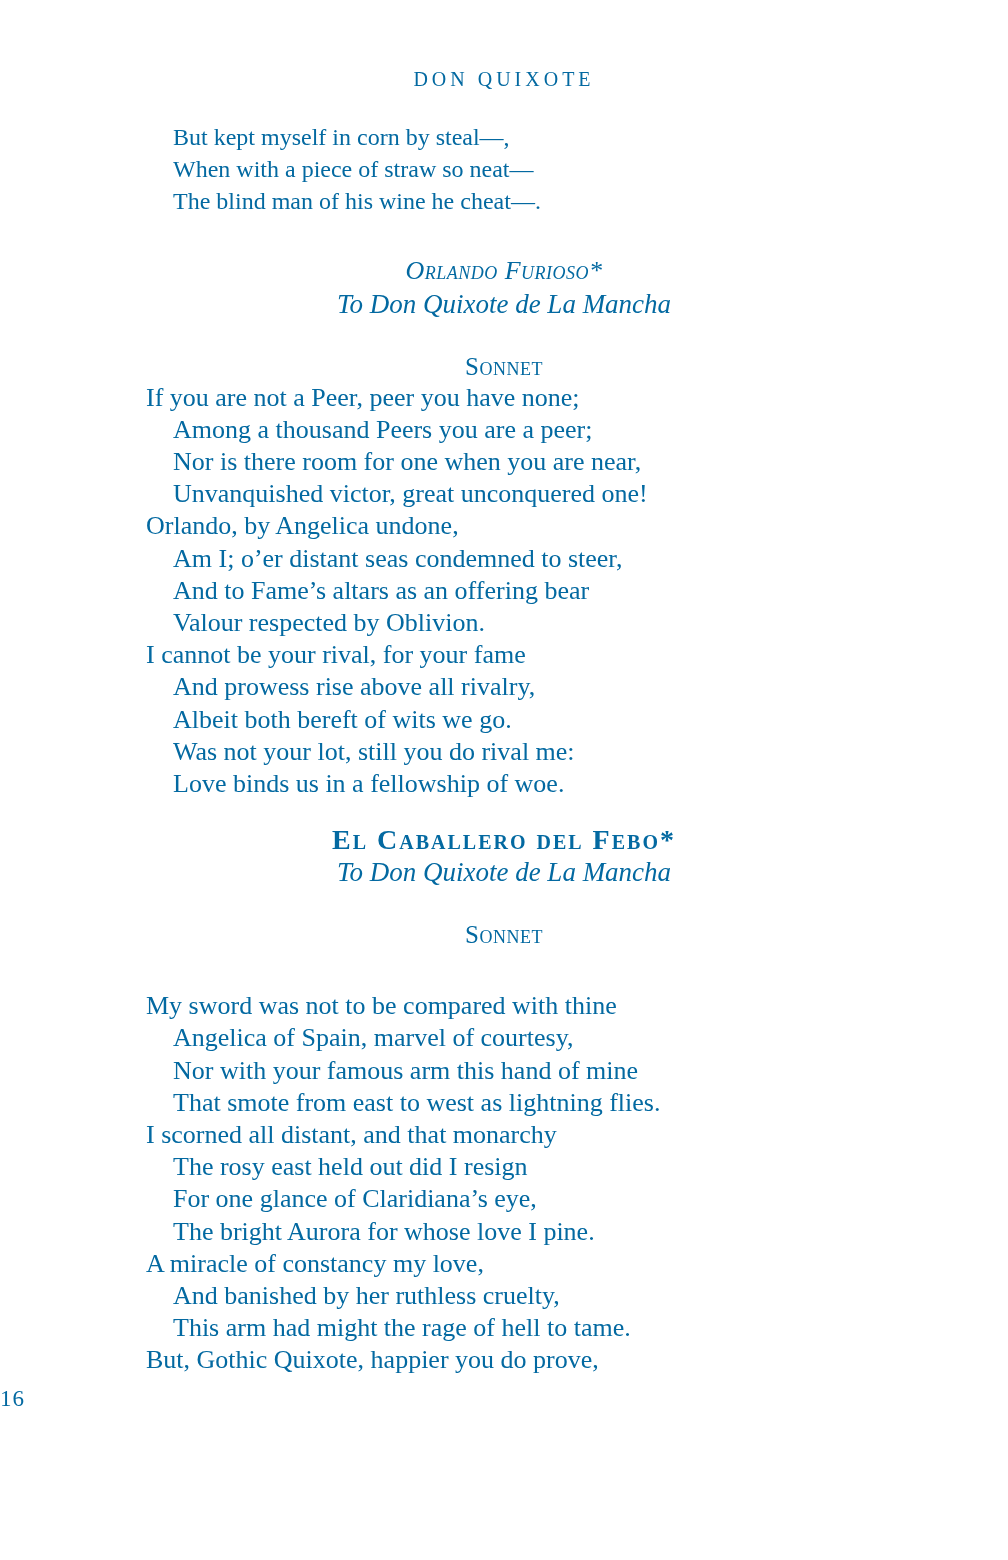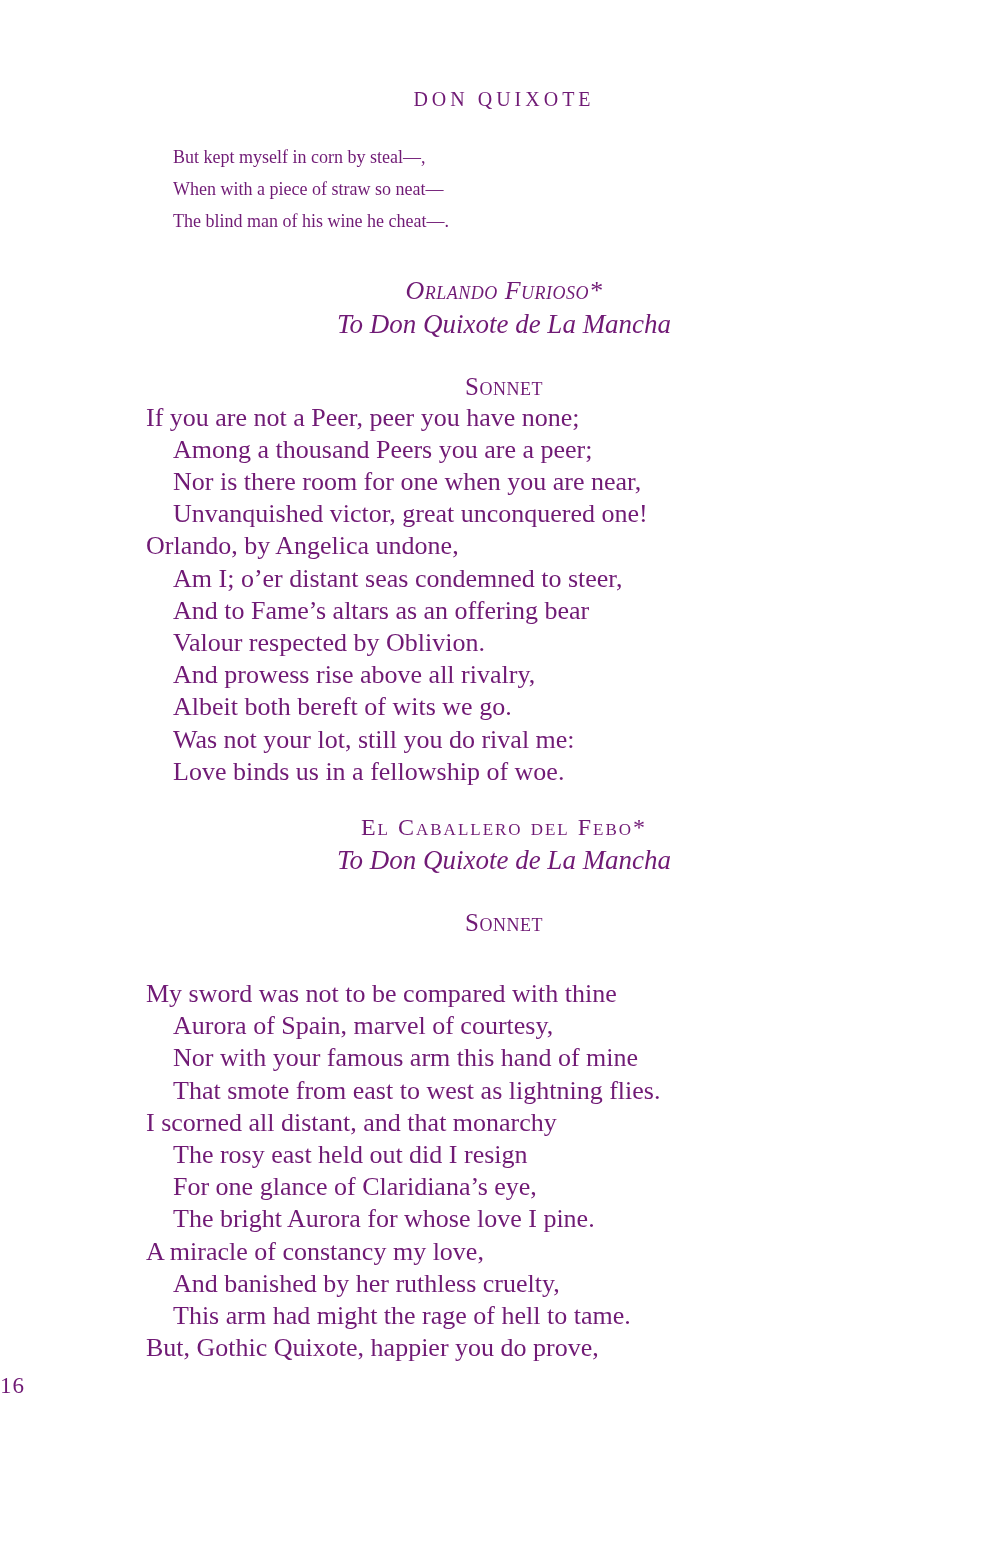--- a/index.html
+++ b/index.html
@@ -6,35 +6,35 @@
     margin: 0;
     padding: 0;
     background: #ffffff;
   }
   .page {
     position: relative;
     width: 1008px;
     height: 1560px;
     background: #ffffff;
     font-family: "Liberation Serif", "DejaVu Serif", serif;
-    color: #701a75;
+    color: #0369a1;
     overflow: hidden;
     box-sizing: border-box;
-    padding-top: 88px;
+    padding-top: 68px;
   }
   .running-header {
     text-align: center;
     font-size: 20px;
     letter-spacing: 4px;
     line-height: 23px;
   }
   .opening-stanza {
     margin-top: 30px;
     margin-left: 173px;
-    font-size: 18px;
+    font-size: 24px;
     line-height: 32.2px;
   }
   .attribution-block {
     text-align: center;
   }
   .attribution-block.first {
     margin-top: 36px;
   }
   .attribution-block.second {
     margin-top: 24px;
@@ -43,23 +43,24 @@
     font-variant: small-caps;
     font-size: 26px;
     line-height: 33px;
   }
   .attribution.italic-caps {
     font-style: italic;
     letter-spacing: 0.5px;
   }
   .attribution.roman-caps {
     font-style: normal;
-    font-size: 24px;
+    font-size: 28px;
     letter-spacing: 2px;
     line-height: 31px;
+    font-weight: bold;
   }
   .dedication {
     font-style: italic;
     font-size: 27px;
     line-height: 34px;
   }
   .form-label {
     margin-top: 30px;
     text-align: center;
     font-variant: small-caps;
@@ -112,36 +113,37 @@
 
   <div class="sonnet first">
     <div class="line">If you are not a Peer, peer you have none;</div>
     <div class="line indent">Among a thousand Peers you are a peer;</div>
     <div class="line indent">Nor is there room for one when you are near,</div>
     <div class="line indent">Unvanquished victor, great unconquered one!</div>
     <div class="line">Orlando, by Angelica undone,</div>
     <div class="line indent">Am I; o’er distant seas condemned to steer,</div>
     <div class="line indent">And to Fame’s altars as an offering bear</div>
     <div class="line indent">Valour respected by Oblivion.</div>
+    <div class="line">I cannot be your rival, for your fame</div>
     <div class="line indent">And prowess rise above all rivalry,</div>
     <div class="line indent">Albeit both bereft of wits we go.</div>
     <div class="line indent">Was not your lot, still you do rival me:</div>
     <div class="line indent">Love binds us in a fellowship of woe.</div>
   </div>
 
   <div class="attribution-block second">
     <div class="attribution roman-caps">El Caballero del Febo*</div>
     <div class="dedication">To Don Quixote de La Mancha</div>
   </div>
 
   <div class="form-label">Sonnet</div>
 
   <div class="sonnet second">
     <div class="line">My sword was not to be compared with thine</div>
-    <div class="line indent">Aurora of Spain, marvel of courtesy,</div>
+    <div class="line indent">Angelica of Spain, marvel of courtesy,</div>
     <div class="line indent">Nor with your famous arm this hand of mine</div>
     <div class="line indent">That smote from east to west as lightning flies.</div>
     <div class="line">I scorned all distant, and that monarchy</div>
     <div class="line indent">The rosy east held out did I resign</div>
     <div class="line indent">For one glance of Claridiana’s eye,</div>
     <div class="line indent">The bright Aurora for whose love I pine.</div>
     <div class="line">A miracle of constancy my love,</div>
     <div class="line indent">And banished by her ruthless cruelty,</div>
     <div class="line indent">This arm had might the rage of hell to tame.</div>
     <div class="line">But, Gothic Quixote, happier you do prove,</div>

